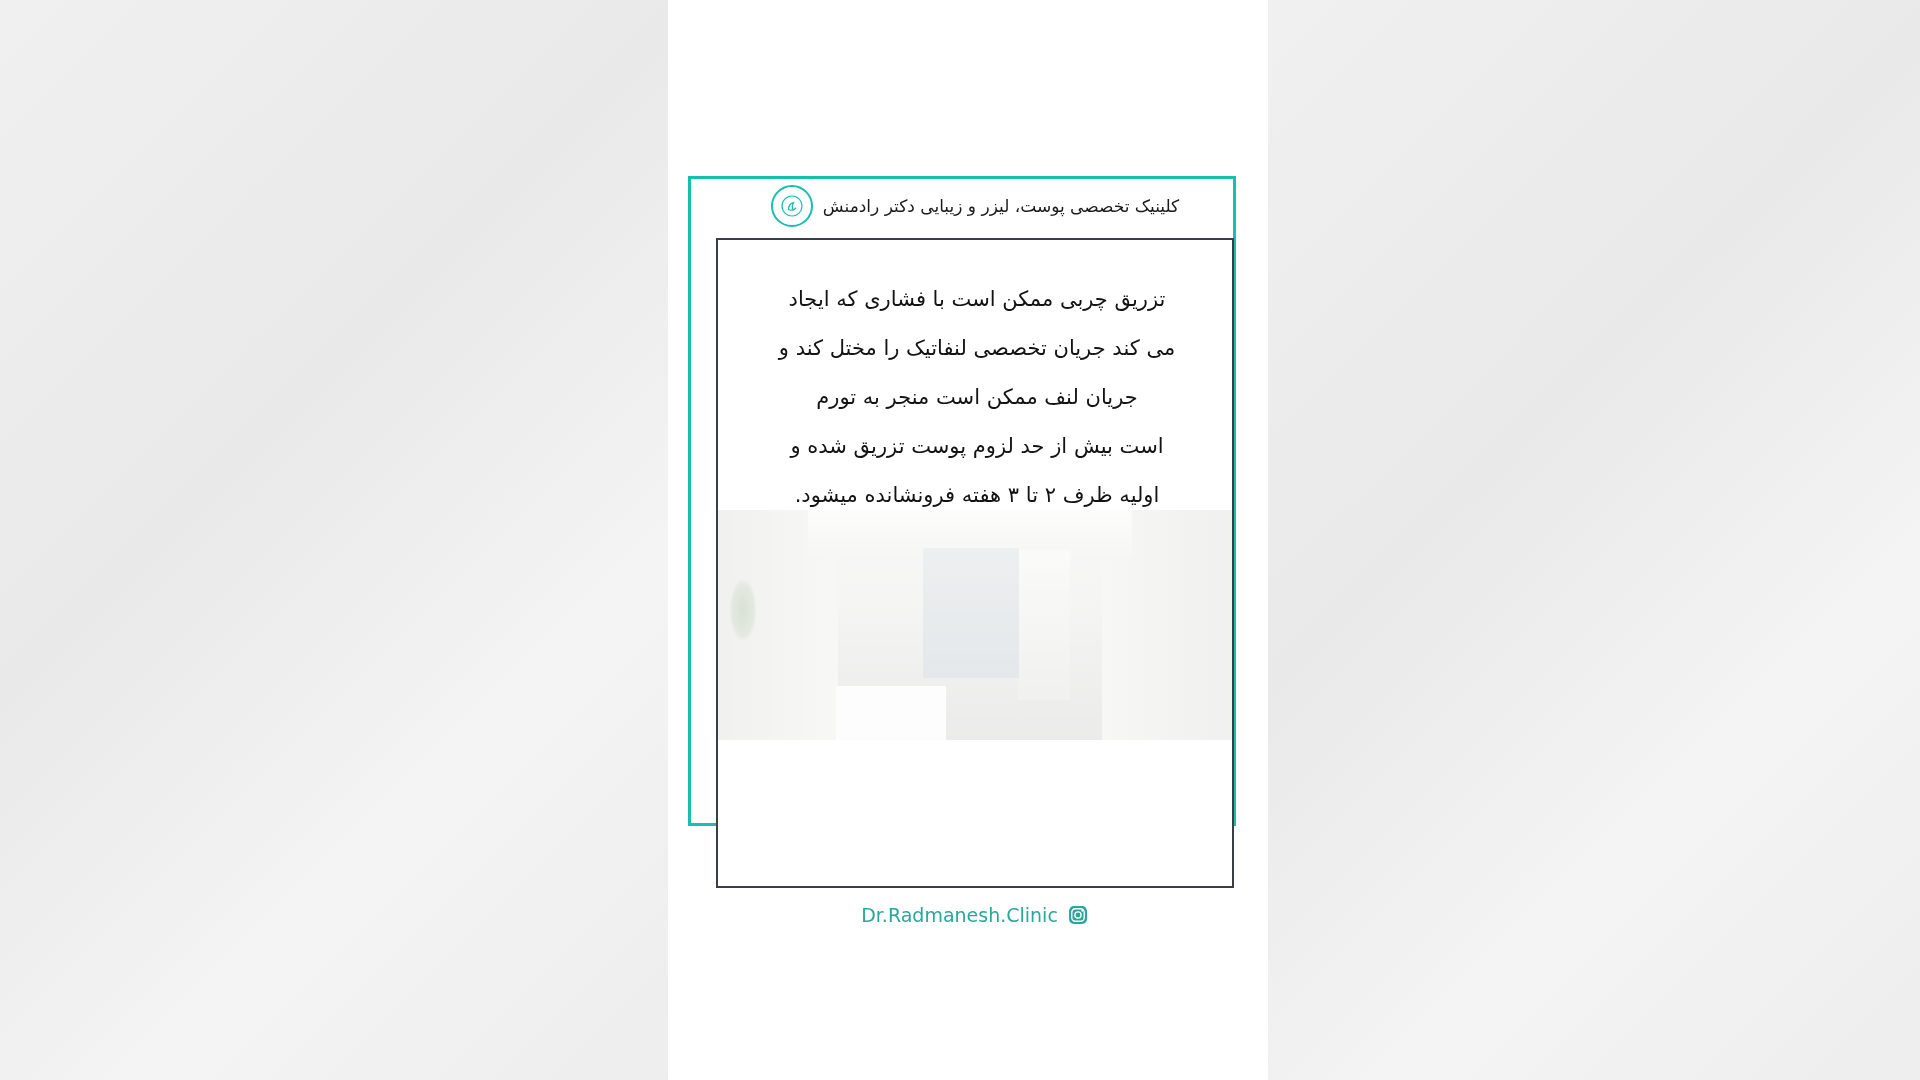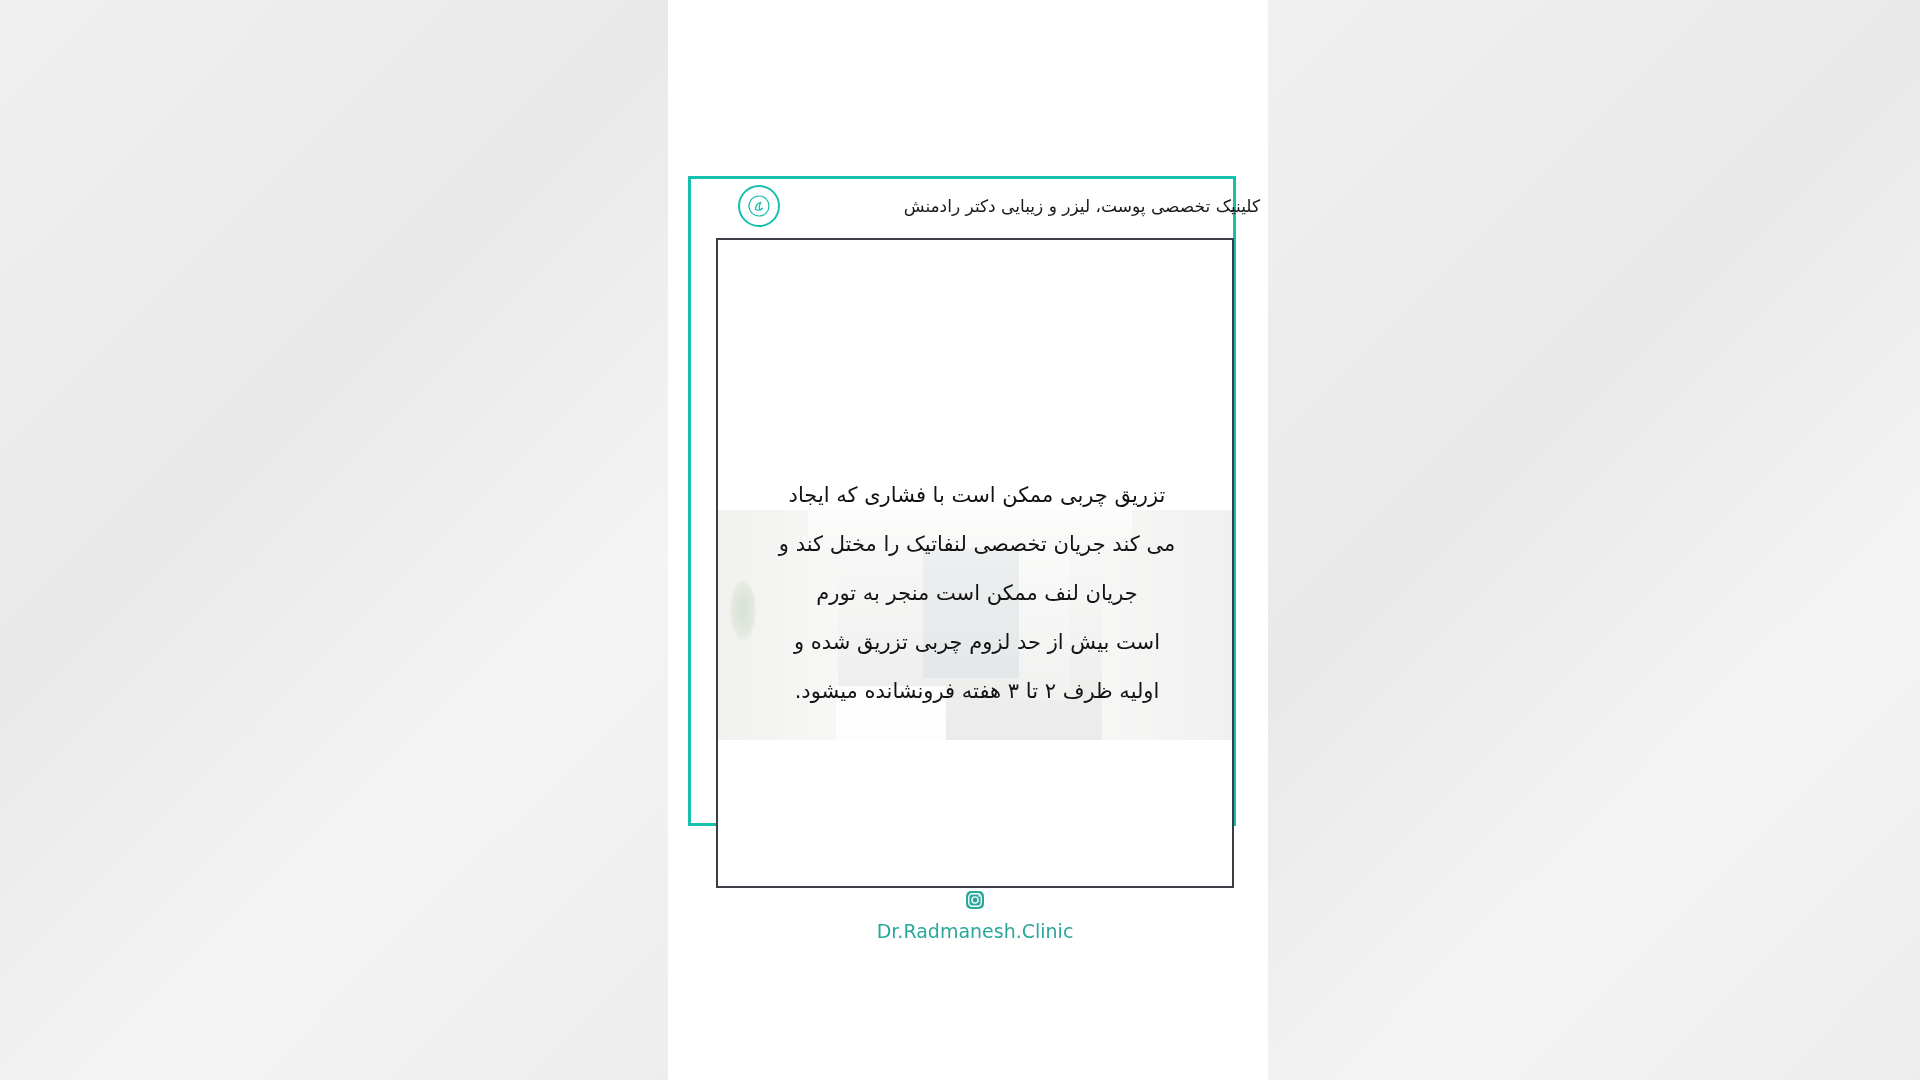--- a/index.html
+++ b/index.html
@@ -47,28 +47,28 @@
     top: 176px;
     width: 548px;
     height: 650px;
     border: 3px solid #17bfae;
     box-sizing: border-box;
   }
 
   
   .header-strip {
     position: absolute;
-    left: 724px;
+    left: 700px;
     top: 180px;
     width: 536px;
     height: 52px;
     display: flex;
     flex-direction: row-reverse;
     align-items: center;
-    justify-content: space-between;
+    justify-content: center;
     gap: 10px;
     padding-left: 14px;
     box-sizing: border-box;
   }
 
   .logo-badge {
     width: 38px;
     height: 38px;
     border-radius: 50%;
     border: 2px solid #17bfae;
@@ -145,25 +145,25 @@
     background: radial-gradient(ellipse at center, #b7c9b1 0%, #cfd9c9 60%, rgba(207,217,201,0) 75%);
     border-radius: 40%;
   }
 
   .text-block {
     position: absolute;
     left: 0;
     top: 0;
     width: 518px;
     height: 536px;
-    padding: 68px 34px;
+    padding: 48px 34px;
     box-sizing: border-box;
     display: flex;
     flex-direction: column;
-    justify-content: flex-end;
+    justify-content: flex-start;
   }
 
   .body-line {
     font-size: 21px;
     line-height: 1.05;
     color: #131313;
     text-align: center;
     direction: rtl;
     margin: 0 0 27px 0;
     white-space: nowrap;
@@ -172,21 +172,20 @@
   .body-line:last-child { margin-bottom: 6px; }
 
   
   .footer {
     position: absolute;
     left: 716px;
     top: 898px;
     width: 518px;
     height: 34px;
     display: flex;
-    flex-direction: column;
     align-items: center;
     justify-content: center;
     gap: 9px;
   }
   .ig-icon {
     width: 22px;
     height: 22px;
     flex: 0 0 auto;
   }
   .footer-handle {
@@ -230,21 +229,21 @@
       <div class="doorway"></div>
       <div class="door"></div>
       <div class="counter"></div>
       <div class="plant"></div>
     </div>
 
     <div class="text-block">
       <p class="body-line">تزریق چربی ممکن است با فشاری که ایجاد</p>
       <p class="body-line">می کند جریان تخصصی لنفاتیک را مختل کند و</p>
       <p class="body-line">جریان لنف ممکن است منجر به تورم</p>
-      <p class="body-line">است بیش از حد لزوم چربی تزریق شده و</p>
+      <p class="body-line">است بیش از حد لزوم پوست تزریق شده و</p>
       <p class="body-line">اولیه ظرف ۲ تا ۳ هفته فرونشانده میشود.</p>
     </div>
 
   </div>
 
   <div class="footer">
     <span class="ig-icon">
       <svg width="22" height="22" viewBox="0 0 24 24" aria-hidden="true">
         <rect x="2.2" y="2.2" width="19.6" height="19.6" rx="5.5" ry="5.5" fill="#2aa79b"></rect>
         <rect x="5.2" y="5.2" width="13.6" height="13.6" rx="4" ry="4" fill="none" stroke="#ffffff" stroke-width="1.5"></rect>

